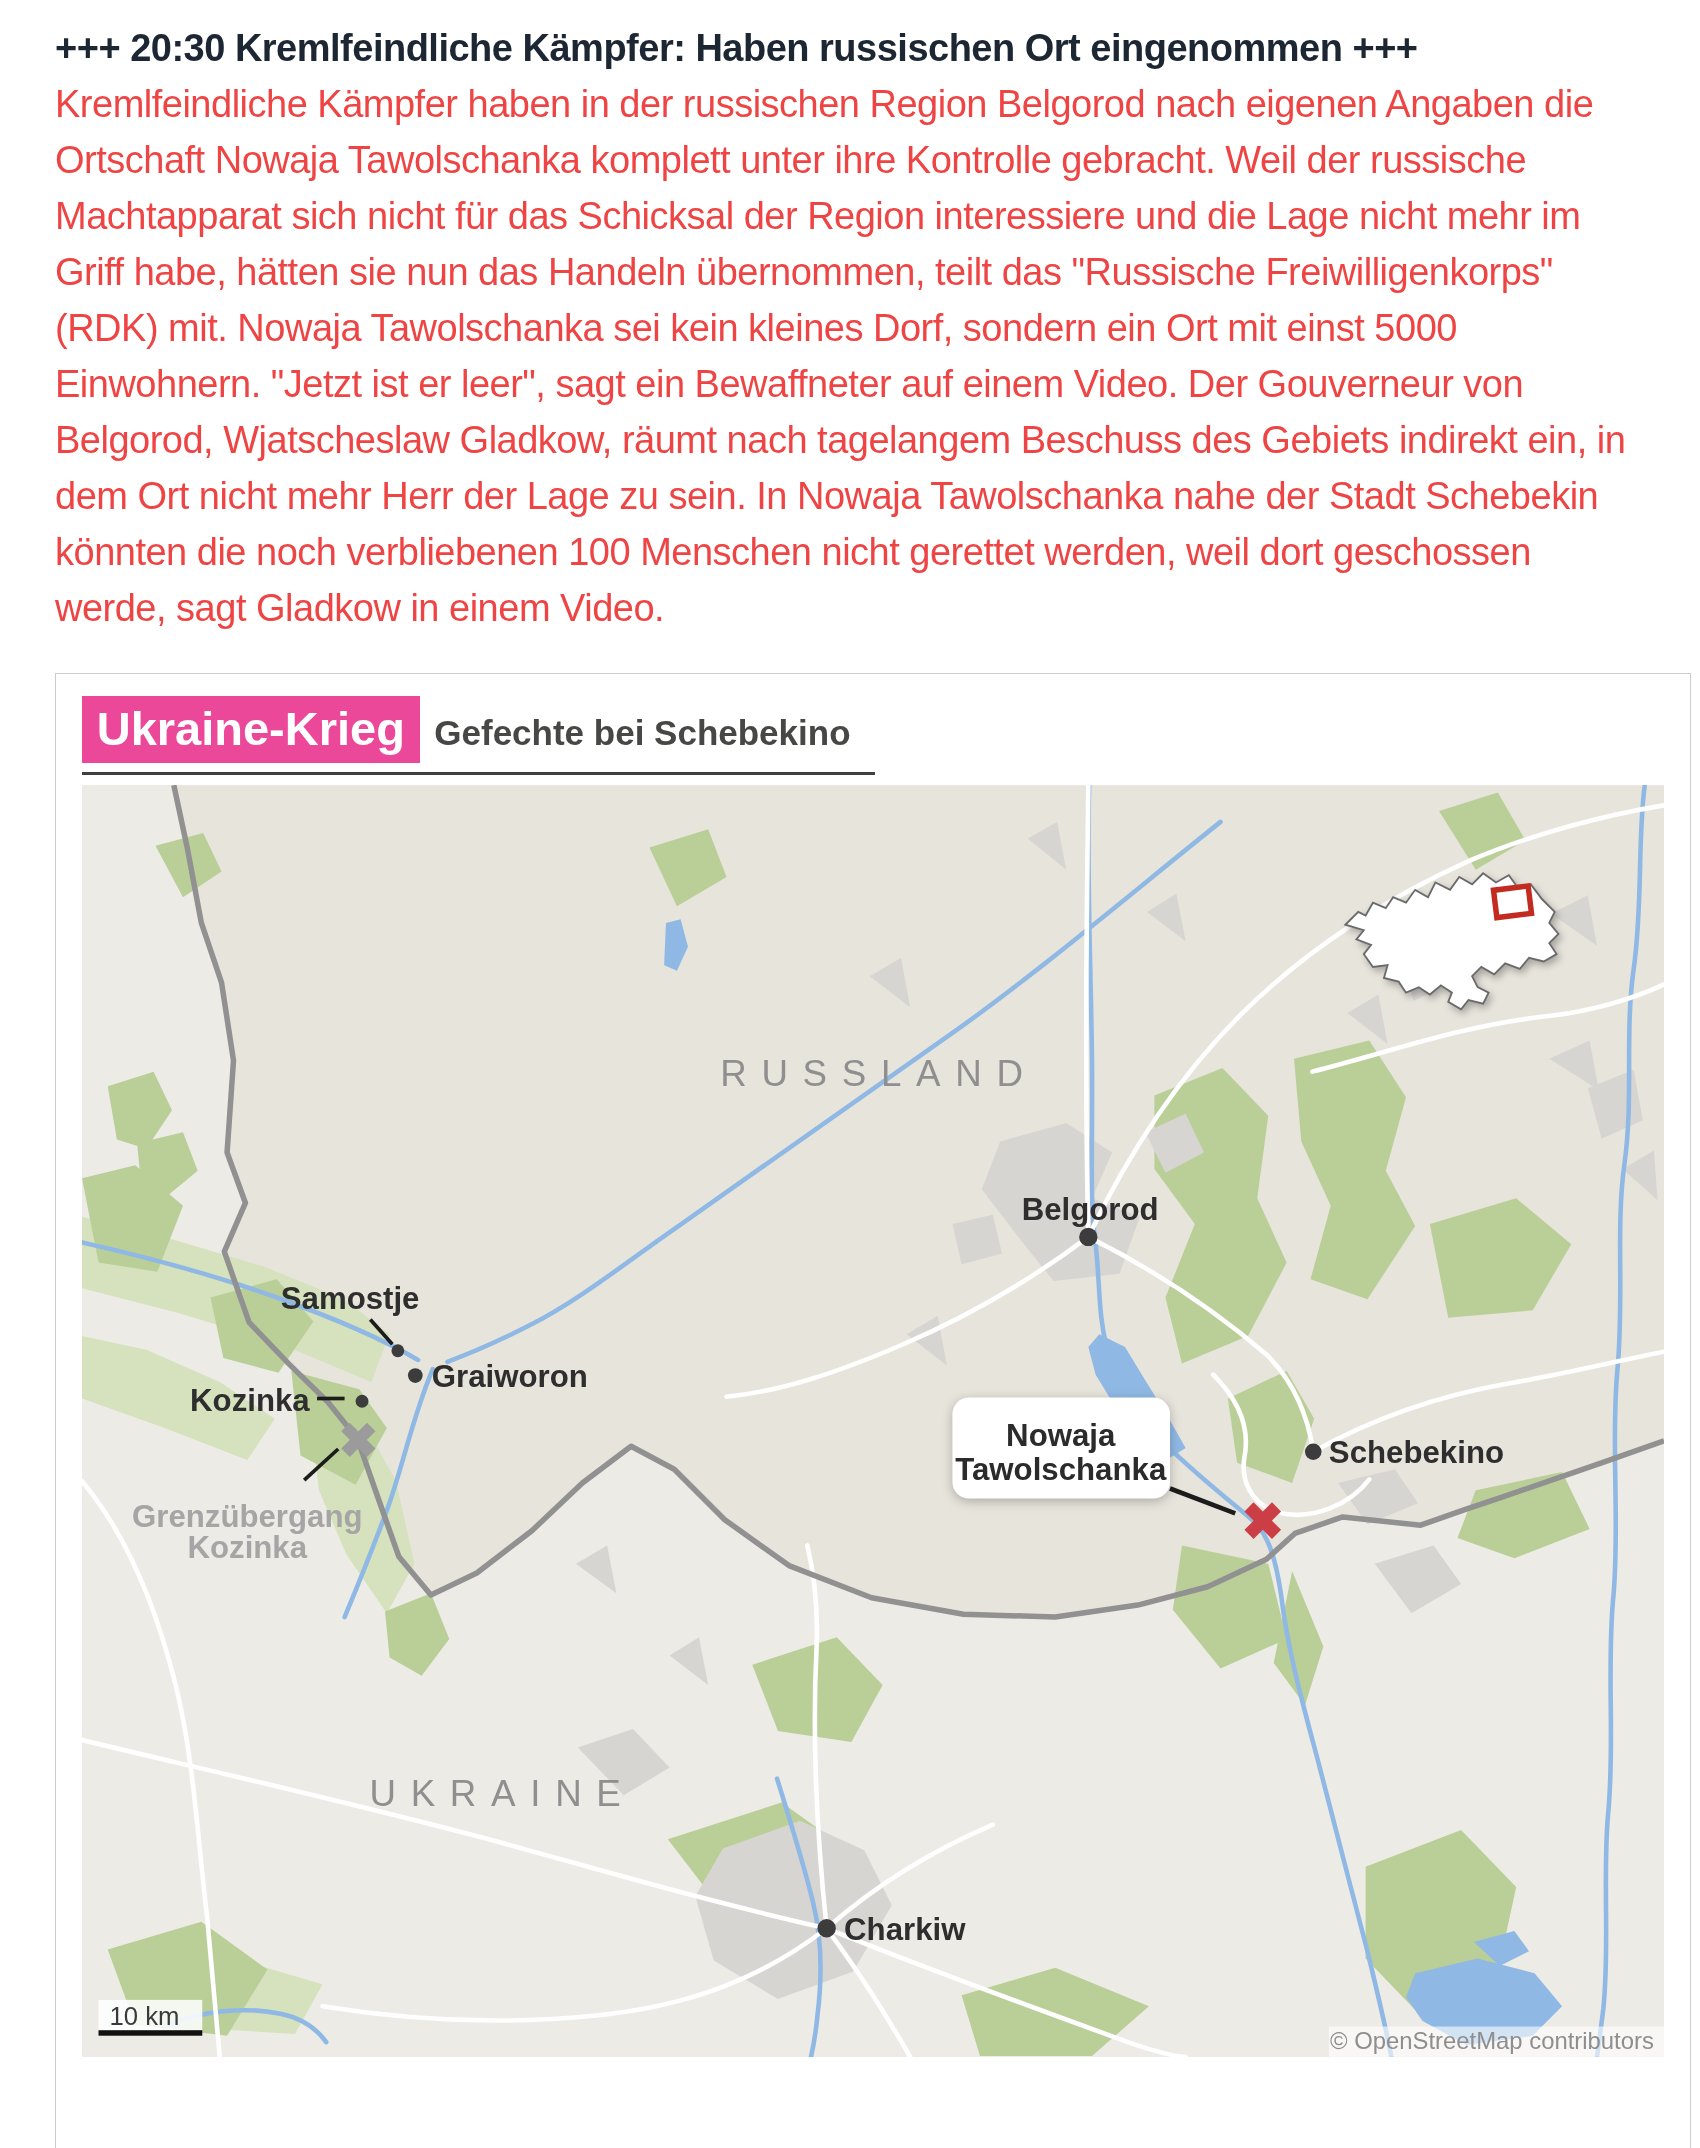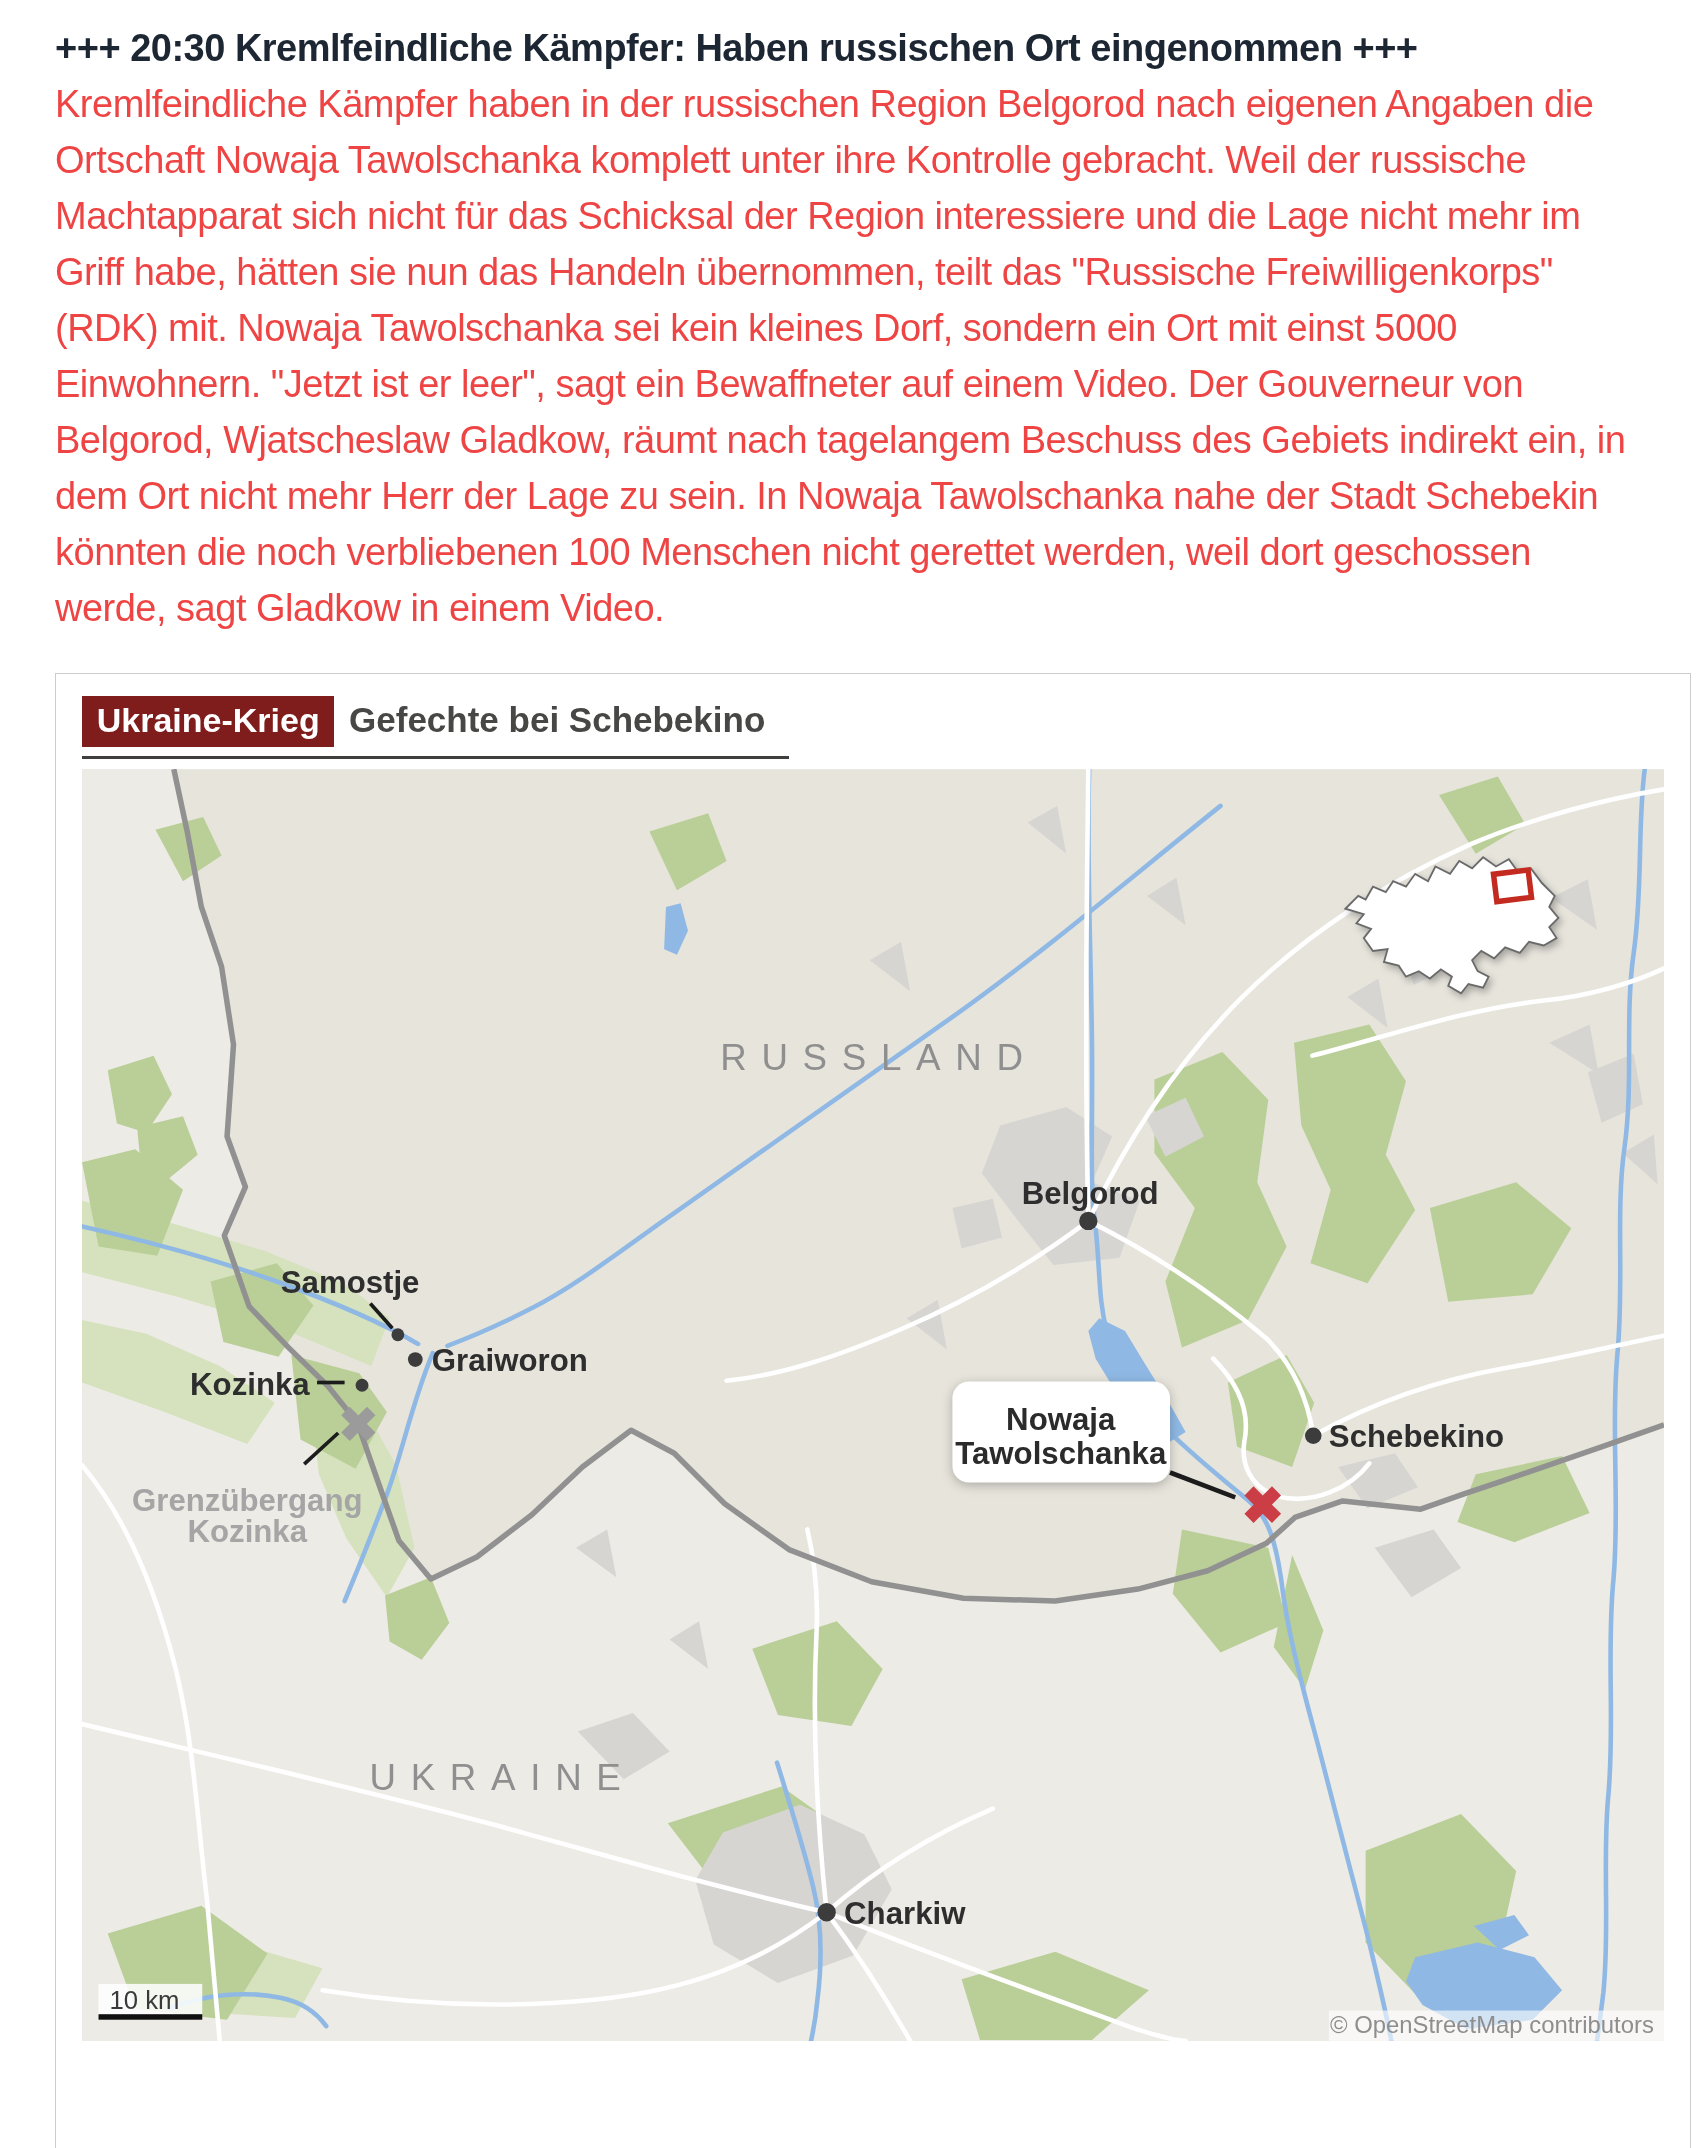--- a/index.html
+++ b/index.html
@@ -9,21 +9,21 @@
   }
   .article{margin:20px 55px 0 55px;}
   .headline{font-size:38px;font-weight:bold;line-height:56px;letter-spacing:-0.5px;margin:0;color:#1c2733;}
   .bodytext{font-size:38px;line-height:56px;letter-spacing:-0.5px;margin:0;color:#ef4444;}
 
   .card{
     margin:37px 0 0 55px;width:1636px;height:1476px;box-sizing:border-box;
     border:0.9px solid #cccccc;border-bottom:none;padding:22px 26px 0 26px;
   }
   .map-header{display:inline-block;border-bottom:3.7px solid #3f3f3d;padding:0 24px 9.2px 0;}
-  .tag-badge{background:#7f1d1d;color:#ffffff;font-size:34px;font-weight:bold;padding:4.6px 14.7px 7.3px 14.7px;display:inline-block;}
+  .tag-badge{background:#ec4899;color:#ffffff;font-size:47px;font-weight:bold;padding:4.6px 14.7px 7.3px 14.7px;display:inline-block;}
   .map-title{color:#474745;font-size:35px;font-weight:bold;margin-left:14.7px;}
 
   .map-wrap{margin-top:10px;width:1582px;height:1124px;position:relative;}
   svg{display:block;}
   .city-label{font-size:34px;font-weight:bold;fill:#2e2e2e;}
   .region-label{font-size:40px;fill:#8f8f8f;letter-spacing:16px;}
   .gray-label{font-size:34px;font-weight:bold;fill:#a5a5a5;}
   .callout-label{font-size:34px;font-weight:bold;fill:#2b2b2b;}
   .scale-label{font-size:28px;fill:#3a3a3a;}
   .osm-label{font-size:26px;fill:#8e8e8e;}

